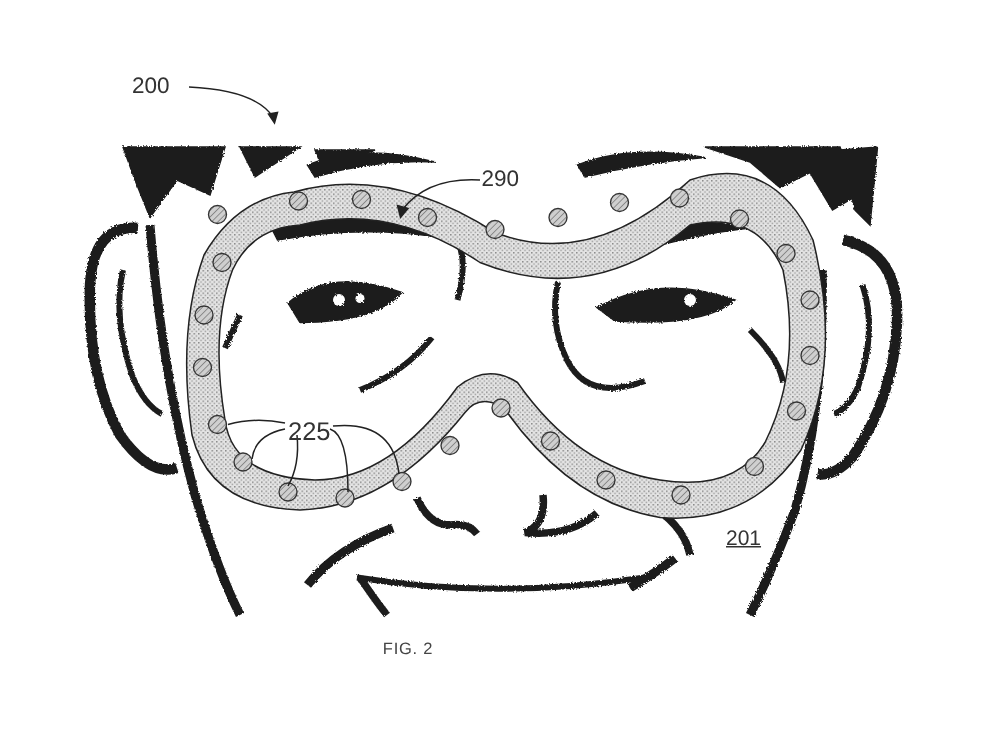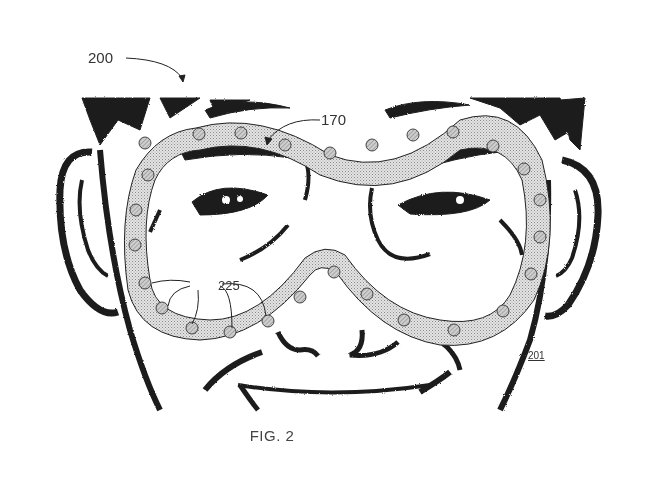--- a/index.html
+++ b/index.html
@@ -2,23 +2,23 @@
 <html><head>
   <meta charset="utf-8">
   <style>
     html, body { margin: 0; padding: 0; background: #ffffff; }
     body { width: 656px; height: 492px; position: relative; overflow: hidden;
            font-family: "Liberation Sans", "DejaVu Sans", sans-serif; }
     #figure { position: absolute; left: 0; top: 0; width: 656px; height: 492px; }
     .label { position: absolute; color: #333333; font-family: Liberation Sans, sans-serif; }
     .lbl-200 { left: 88px; top: 49px; font-size: 15px; }
     .lbl-250 { left: 321px; top: 111px; font-size: 15px; }
-    .lbl-225 { left: 192px; top: 278px; font-size: 13px; margin-left: 26px; }
-    .lbl-201 { left: 484px; top: 350px; font-size: 10px; text-decoration: underline; margin-left: 44px; }
-    .caption { left: 0; width: 544px; top: 427px; text-align: center; font-size: 15px; color: #444; letter-spacing: 0.5px; }
+    .lbl-225 { left: 192px; top: 278px; font-size: 17px; }
+    .lbl-201 { left: 484px; top: 350px; font-size: 14px; text-decoration: underline; }
+    .caption { left: 0; width: 544px; top: 427px; text-align: center; font-size: 11px; color: #444; letter-spacing: 0.5px; }
   </style>
 </head>
 <body>
 
 <svg id="figure" viewBox="0 0 656 492" xmlns="http://www.w3.org/2000/svg">
   <defs>
     <pattern id="dots" width="3" height="3" patternUnits="userSpaceOnUse">
       <rect width="3" height="3" fill="#e4e4e4"></rect>
       <rect width="1" height="1" fill="#8a8a8a"></rect>
       <rect x="1.5" y="1.5" width="1" height="1" fill="#a0a0a0"></rect>
@@ -117,16 +117,16 @@
     <path d="M265 137 L267 145 L272 139 Z" fill="#222"></path>
     <path d="M190 282 Q170 278 152 283"></path>
     <path d="M190 286 Q170 290 168 306"></path>
     <path d="M198 290 Q200 310 192 324"></path>
     <path d="M220 286 Q232 290 232 328"></path>
     <path d="M222 284 Q262 280 266 316"></path>
   </g>
 </svg>
 
 <div class="label lbl-200">200</div>
-<div class="label lbl-250">170</div>
+<div class="label lbl-250">290</div>
 <div class="label lbl-225">225</div>
 <div class="label lbl-201">201</div>
 <div class="label caption">FIG. 2</div>
 
 </body></html>

